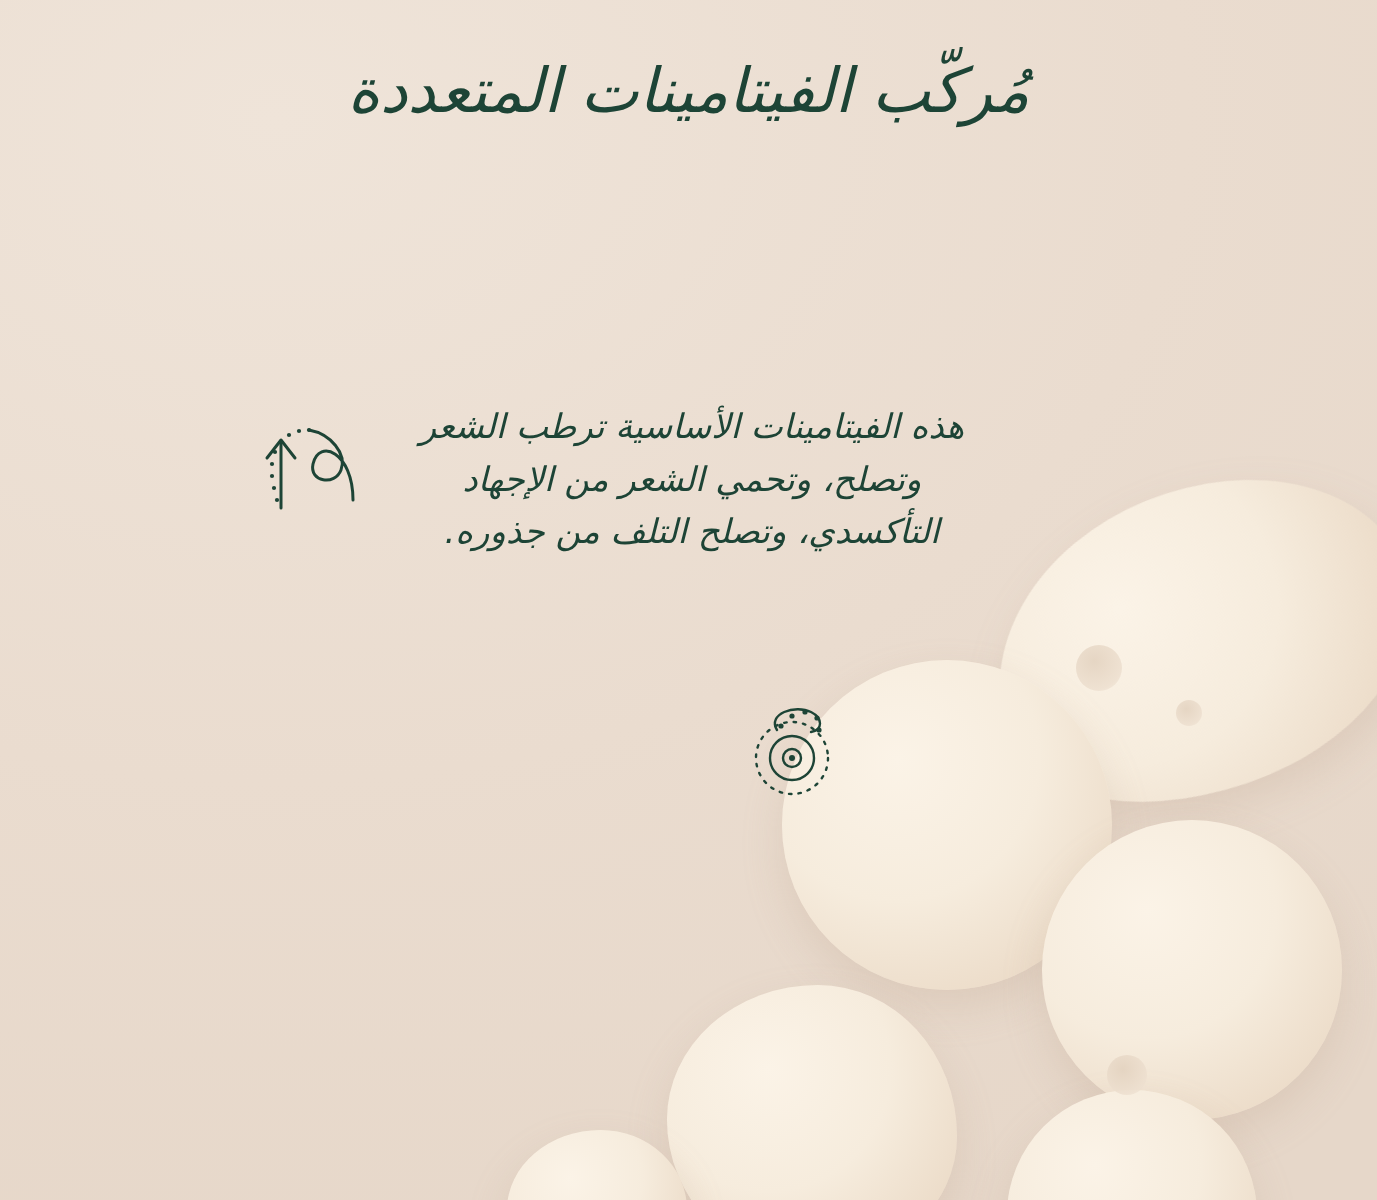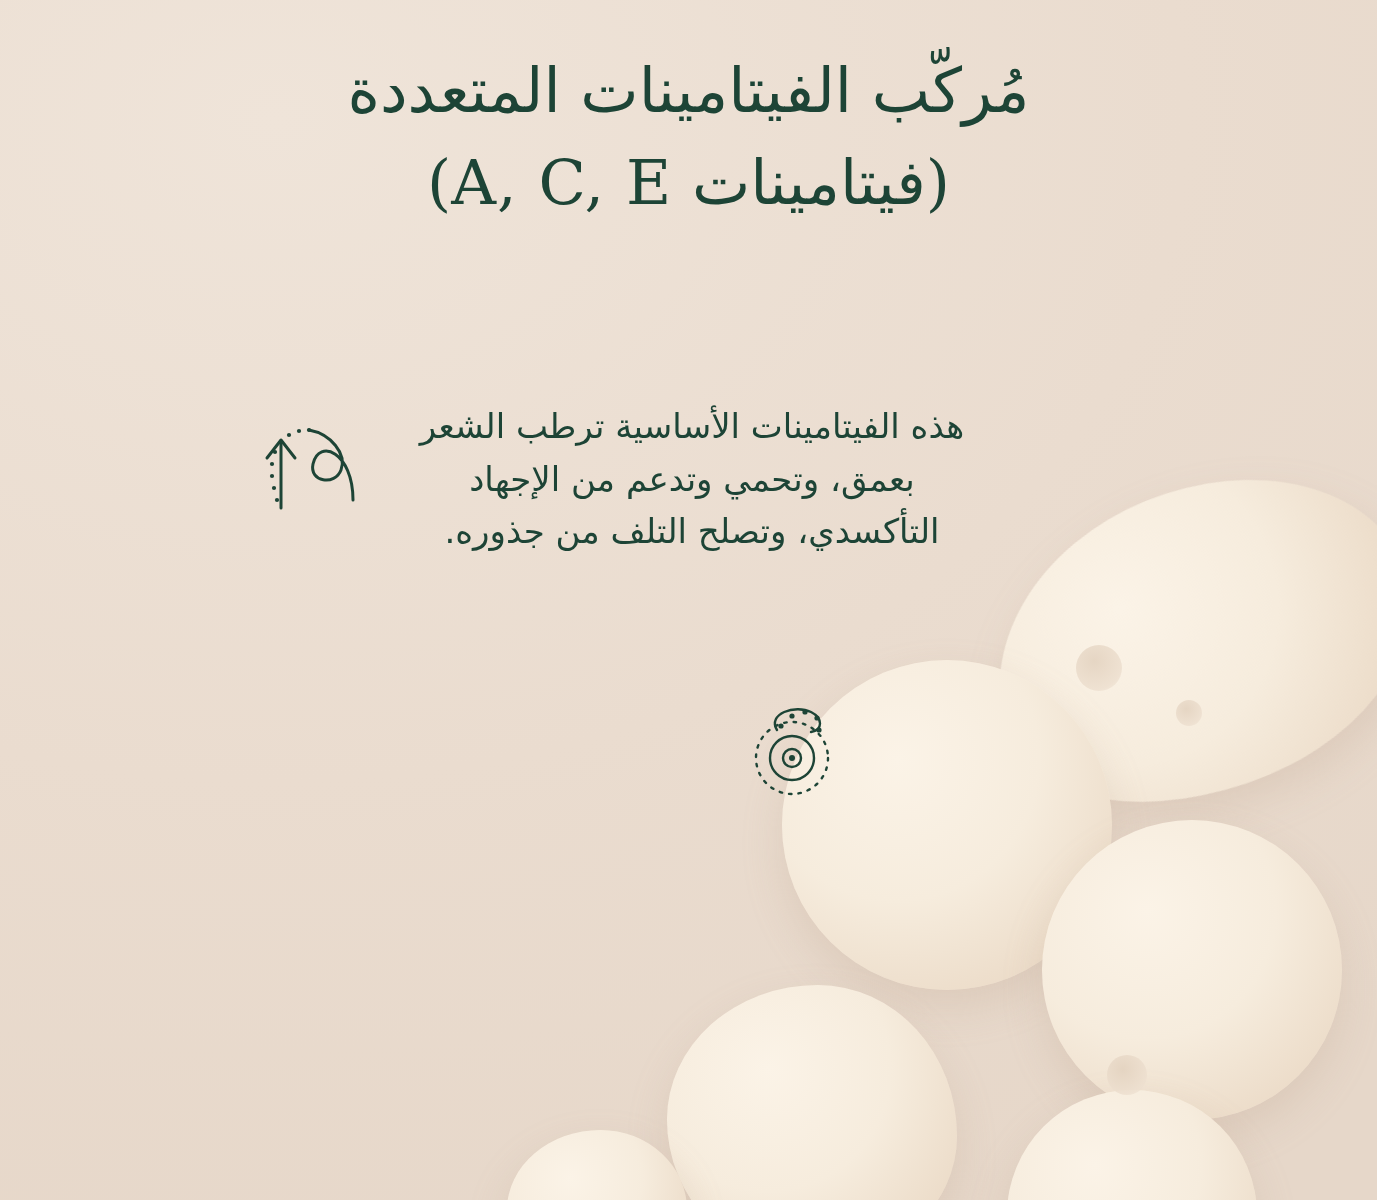--- a/index.html
+++ b/index.html
@@ -13,20 +13,21 @@
     font-family: "DejaVu Sans", "Liberation Sans", sans-serif;
     background: #ece0d4;
   }
 
   .poster {
     position: relative;
     width: 1377px;
     height: 1200px;
     background: radial-gradient(120% 100% at 20% 10%, #efe4d9 0%, #eadccf 55%, #e6d7c9 100%);
     overflow: hidden;
+    font-style: italic;
   }
 
   
   .bead {
     position: absolute;
     border-radius: 50%;
     background: radial-gradient(circle at 35% 30%, #fbf3e7 0%, #f6ecdd 45%, #ecdcc9 80%, #e3d2bf 100%);
     box-shadow: 0 18px 40px rgba(180, 155, 130, 0.22);
     filter: blur(0.4px);
   }
@@ -144,21 +145,20 @@
   <div class="bead b3"></div>
   <div class="bead b4"></div>
   <div class="bead b5"></div>
   <div class="bead b6"></div>
   <div class="dimple d1"></div>
   <div class="dimple d2"></div>
   <div class="dimple d3"></div>
 
   <div class="headline">
     <div class="line1">مُركّب الفيتامينات المتعددة</div>
-    <div class="line2"><span>(فيتامينات </span><span class="latin">A, C, E</span><span>)</span></div>
   </div>
 
   <div class="icon-arrow">
     <svg viewBox="0 0 120 110" width="120" height="110" fill="none" stroke="#1d4436" stroke-width="3" stroke-linecap="round" stroke-linejoin="round">
       <path d="M96 88 C96 40, 62 26, 56 52 C52 70, 78 74, 84 58 C90 42, 74 22, 52 18"></path>
       <path d="M24 96 L24 30"></path>
       <path d="M10 46 L24 28 L38 46"></path>
       <g fill="#1d4436" stroke="none">
         <circle cx="52" cy="18" r="2.1"></circle>
         <circle cx="42" cy="19" r="2.1"></circle>
@@ -183,15 +183,15 @@
       <g fill="#1d4436" stroke="none">
         <circle cx="44" cy="26" r="2.6"></circle>
         <circle cx="55" cy="16" r="2.6"></circle>
         <circle cx="68" cy="12" r="2.6"></circle>
         <circle cx="80" cy="18" r="2.6"></circle>
         <circle cx="82" cy="30" r="2.6"></circle>
       </g>
     </svg>
   </div>
 
-  <div class="para para-1">هذه الفيتامينات الأساسية ترطب الشعر بعمق، وتحمي وتدعم من الإجهاد التأكسدي، وتصلح التلف من جذوره.</div>
+  <div class="para para-1">هذه الفيتامينات الأساسية ترطب الشعر وتصلح، وتحمي الشعر من الإجهاد التأكسدي، وتصلح التلف من جذوره.</div>
 
 </div>
 
 </body></html>

